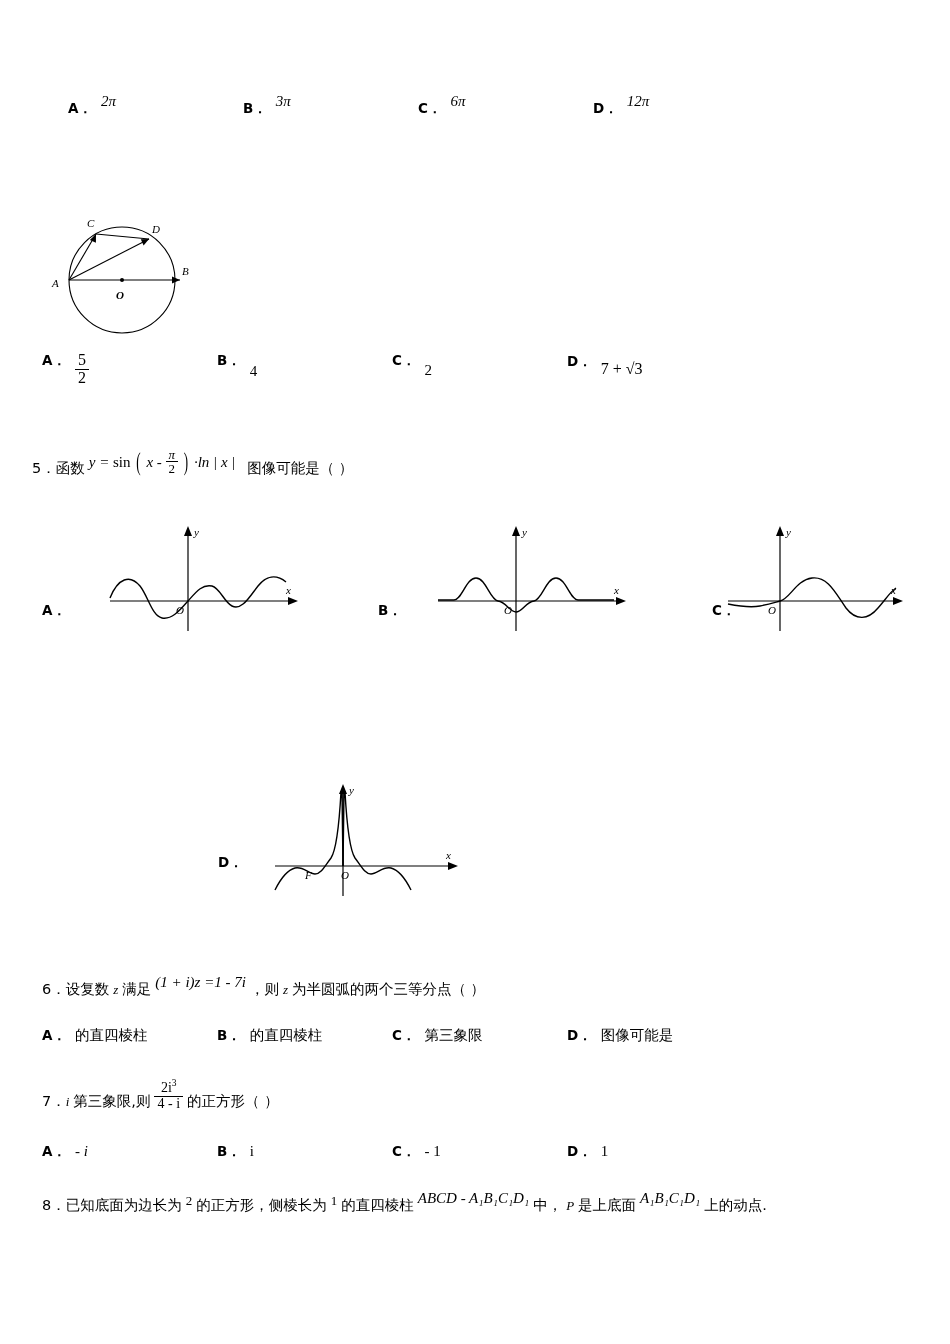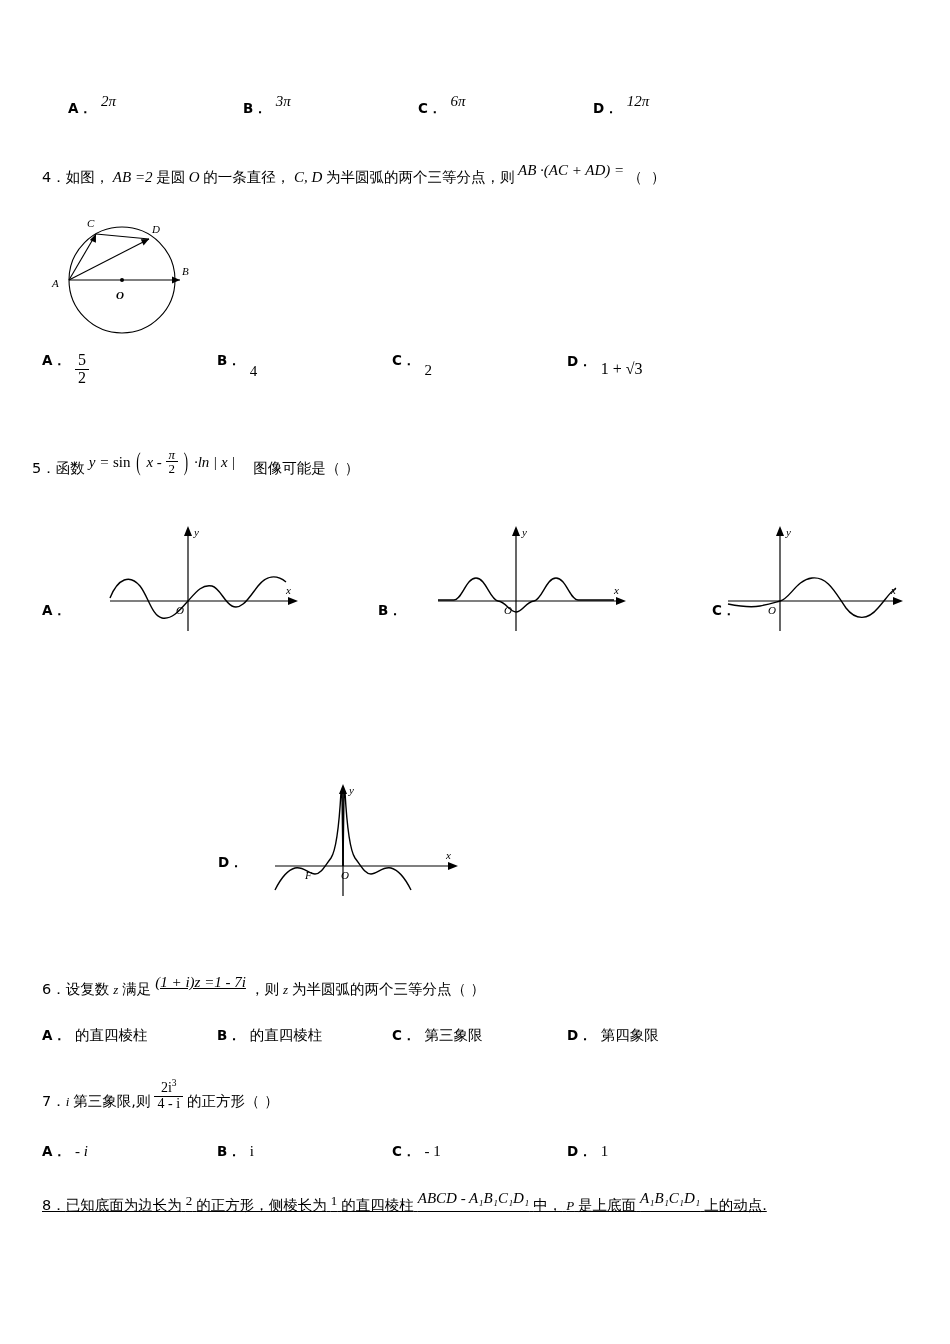--- a/index.html
+++ b/index.html
@@ -114,31 +114,20 @@
         <span class="opt-lbl">C．</span>
         <span class="opt-val mi raise">6π</span>
       </div>
       <div class="opt" style="width:175px;">
         <span class="opt-lbl">D．</span>
         <span class="opt-val mi raise">12π</span>
       </div>
     </div>
   </div>
 
-  <div class="blk" style="left:42px; top:168px; width:840px; font-size:14.5px;">
-    <span class="cn">4．</span><span class="cn">如图，</span>
-    <span class="mi" style="font-size:15px;">AB =2</span>
-    <span class="cn">是圆</span>
-    <span class="mi" style="font-size:15px;">O</span>
-    <span class="cn">的一条直径，</span>
-    <span class="mi" style="font-size:15px;">C, D</span>
-    <span class="cn">为半圆弧的两个三等分点，则</span>
-    <span class="mi raise" style="font-size:15px;">AB ·(AC + AD) =</span>
-    <span class="cn paren">（    ）</span>
-  </div>
 
   <div class="fig-circle" style="left:30px; top:205px;">
     <svg width="220" height="135" viewBox="0 0 220 135">
 
       <circle cx="92" cy="75" r="53" fill="none" stroke="#000" stroke-width="1.1"></circle>
 
       <line x1="39" y1="75" x2="150" y2="75" stroke="#000" stroke-width="1.1"></line>
       <polygon points="150,75 142,71.5 142,78.5" fill="#000"></polygon>
 
       <line x1="39" y1="75" x2="66" y2="29" stroke="#000" stroke-width="1.1"></line>
@@ -171,40 +160,40 @@
       <div class="opt" style="width:175px; align-items:flex-end;">
         <span class="opt-lbl">B．</span>
         <span class="opt-val mn" style="position:relative; top:10px;">4</span>
       </div>
       <div class="opt" style="width:175px;">
         <span class="opt-lbl">C．</span>
         <span class="opt-val mn" style="position:relative; top:10px;">2</span>
       </div>
       <div class="opt" style="width:180px;">
         <span class="opt-lbl">D．</span>
-        <span class="opt-val mn" style="position:relative; top:8px; font-size:16px;">1 + √3</span>
+        <span class="opt-val mn" style="position:relative; top:8px; font-size:16px;">7 + √3</span>
       </div>
     </div>
   </div>
 
   <div class="blk" style="left:32px; top:455px; width:840px;">
     <span class="cn">5．</span><span class="cn">函数</span>
     <span style="font-size:15px; position:relative; top:-6px; white-space:nowrap;">
       <span class="mi">y =</span>
       <span class="mn">sin</span>
       <span style="display:inline-block; transform:scaleY(1.9); font-size:13px; position:relative; top:-1px; margin:0 2px;">(</span>
       <span class="mi">x -</span>
       <span class="frac" style="font-size:13px; top:-0.1em;">
         <span class="num mi">π</span>
         <span class="den mn">2</span>
       </span>
       <span style="display:inline-block; transform:scaleY(1.9); font-size:13px; position:relative; top:-1px; margin:0 2px;">)</span>
       <span class="mi">·ln | x |</span>
     </span>
-    <span class="cn" style="margin-left:14px;">图像可能是（    ）</span>
+    <span class="cn" style="margin-left:8px;">图像可能是（    ）</span>
   </div>
 
   <div class="blk" style="left:42px; top:588px;">
     <span class="opt-lbl" style="position:absolute; left:0; top:14px;">A．</span>
   </div>
   <div class="blk" style="left:90px; top:516px;">
     <svg width="230" height="120" viewBox="0 0 230 120">
       <line x1="20" y1="85" x2="205" y2="85" stroke="#000" stroke-width="1.2"></line>
       <polygon points="208,85 198,81 198,89" fill="#000"></polygon>
       <line x1="98" y1="14" x2="98" y2="115" stroke="#000" stroke-width="1.2"></line>
@@ -263,21 +252,21 @@
       <text x="50" y="101" class="axis-label" font-size="11">F</text>
       <path d="M20,112 C26,100 32,92 40,90 C48,88 54,96 60,96 C66,96 70,88 76,80 C80,74 84,50 86,14 L87,14 L88,88" fill="none" stroke="#000" stroke-width="1.4"></path>
       <path d="M88,88 L89,14 L90,14 C92,50 96,74 100,80 C106,88 110,96 116,96 C122,96 128,88 136,90 C144,92 150,100 156,112" fill="none" stroke="#000" stroke-width="1.4"></path>
     </svg>
   </div>
 
   <div class="blk" style="left:42px; top:980px; width:840px;">
     <span class="cn">6．</span><span class="cn">设复数</span>
     <span class="mi" style="font-size:13px;">z</span>
     <span class="cn">满足</span>
-    <span class="mi raise" style="font-size:15px;text-decoration:underline;">(1 + i)z =1 - 7i</span>
+    <span class="mi raise" style="font-size:15px;">(1 + i)z =1 - 7i</span>
     <span class="cn">，则</span>
     <span class="mi" style="font-size:13px;">z</span>
     <span class="cn">为半圆弧的两个三等分点（    ）</span>
   </div>
 
   <div class="blk" style="left:42px; top:1026px; width:840px;">
     <div class="opt-row">
       <div class="opt" style="width:175px;">
         <span class="opt-lbl">A．</span>
         <span class="cn">的直四棱柱</span>
@@ -285,21 +274,21 @@
       <div class="opt" style="width:175px;">
         <span class="opt-lbl">B．</span>
         <span class="cn">的直四棱柱</span>
       </div>
       <div class="opt" style="width:175px;">
         <span class="opt-lbl">C．</span>
         <span class="cn">第三象限</span>
       </div>
       <div class="opt" style="width:175px;">
         <span class="opt-lbl">D．</span>
-        <span class="cn">第四象限</span>
+        <span class="cn">图像可能是</span>
       </div>
     </div>
   </div>
 
   <div class="blk" style="left:42px; top:1086px; width:840px;">
     <span class="cn">7．</span><span class="mi" style="font-size:13px;">i</span>
     <span class="cn">第三象限,则</span>
     <span class="frac" style="font-size:14px; top:-0.55em;">
       <span class="num"><span class="mn">2i</span><span class="sup">3</span></span>
       <span class="den mn">4 - i</span>
@@ -321,21 +310,21 @@
         <span class="opt-lbl">C．</span>
         <span class="opt-val mn">- 1</span>
       </div>
       <div class="opt" style="width:175px;">
         <span class="opt-lbl">D．</span>
         <span class="opt-val mn">1</span>
       </div>
     </div>
   </div>
 
-  <div class="blk" style="left:42px; top:1196px; width:880px;text-decoration:underline;">
+  <div class="blk" style="left:42px; top:1196px; width:880px;">
     <span class="cn">8．</span><span class="cn">已知底面为边长为</span>
     <span class="mn" style="font-size:13px; position:relative; top:-5px;">2</span>
     <span class="cn">的正方形，侧棱长为</span>
     <span class="mn" style="font-size:13px; position:relative; top:-5px;">1</span>
     <span class="cn">的直四棱柱</span>
     <span class="mi raise" style="font-size:15px;">ABCD - A₁B₁C₁D₁</span>
     <span class="cn">中，</span>
     <span class="mi" style="font-size:13px;">P</span>
     <span class="cn">是上底面</span>
     <span class="mi raise" style="font-size:15px;">A₁B₁C₁D₁</span>

